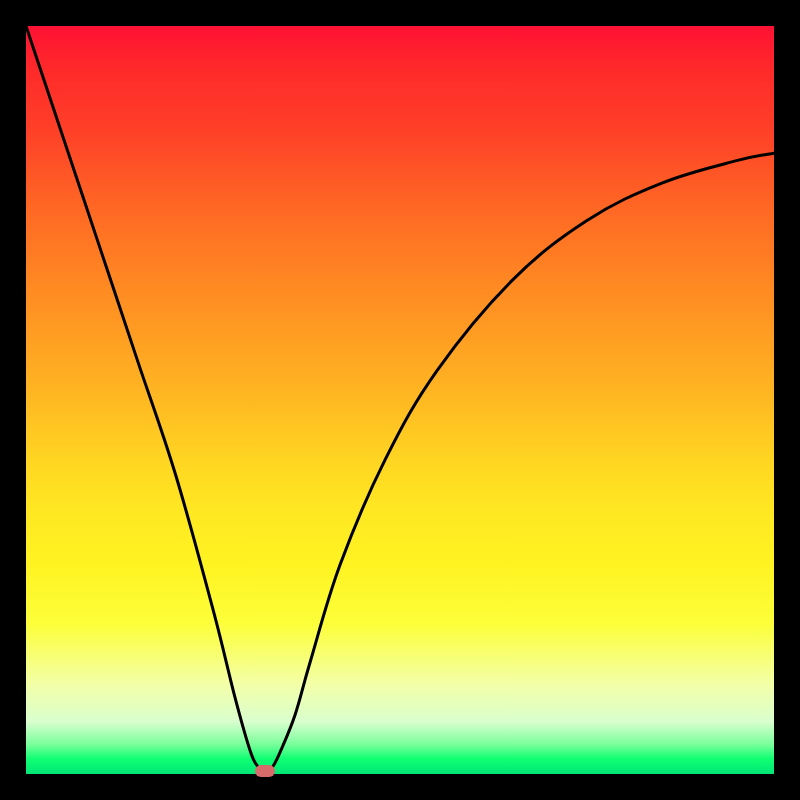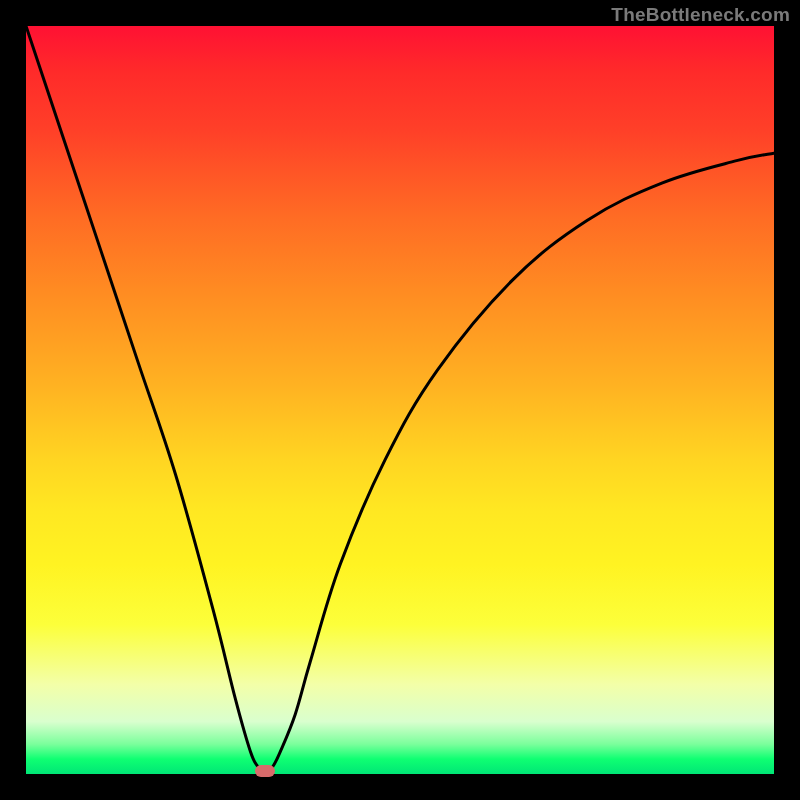--- a/index.html
+++ b/index.html
@@ -59,20 +59,19 @@
     border-radius: 6px;
     background: #d76b6b;
     transform: translate(-50%, -50%);
     z-index: 3;
   }
 </style>
 </head>
 <body>
 
 <div class="outer">
-  <div class="watermark">TheBottleneck.com</div>
   <div class="plot-area">
     <svg class="curve" viewBox="0 0 748 748" preserveAspectRatio="none">
       <path id="curve-path" fill="none" stroke="#000" stroke-width="3" stroke-linejoin="round" stroke-linecap="round" d="M 0.00 0.00 C 6.73 20.20, 23.94 71.81, 37.40 112.20 C 50.86 152.59, 61.34 184.01, 74.80 224.40 C 88.26 264.79, 98.74 296.21, 112.20 336.60 C 125.66 376.99, 136.14 404.37, 149.60 448.80 C 163.06 493.23, 176.23 543.05, 187.00 583.44 C 197.77 623.83, 202.71 647.62, 209.44 673.20 C 216.17 698.78, 220.36 713.44, 224.40 725.56 C 228.44 737.68, 229.19 736.48, 231.88 740.52 C 234.57 744.56, 236.67 748.00, 239.36 748.00 C 242.05 748.00, 244.15 744.56, 246.84 740.52 C 249.53 736.48, 250.28 734.98, 254.32 725.56 C 258.36 716.14, 263.89 704.32, 269.28 688.16 C 274.67 672.00, 276.16 662.73, 284.24 635.80 C 292.32 608.87, 300.70 574.91, 314.16 538.56 C 327.62 502.21, 341.54 468.85, 359.04 433.84 C 376.54 398.83, 388.51 376.39, 411.40 344.08 C 434.29 311.77, 459.27 281.25, 486.20 254.32 C 513.13 227.39, 534.07 211.98, 561.00 194.48 C 587.93 176.98, 608.87 167.85, 635.80 157.08 C 662.73 146.31, 690.40 140.03, 710.60 134.64 C 730.80 129.25, 741.27 128.51, 748.00 127.16"></path>
     </svg>
     <div id="marker" class="marker" style="left: 239.36px; top: 745px;"></div>
   </div>
 </div>
 
 </body></html>

